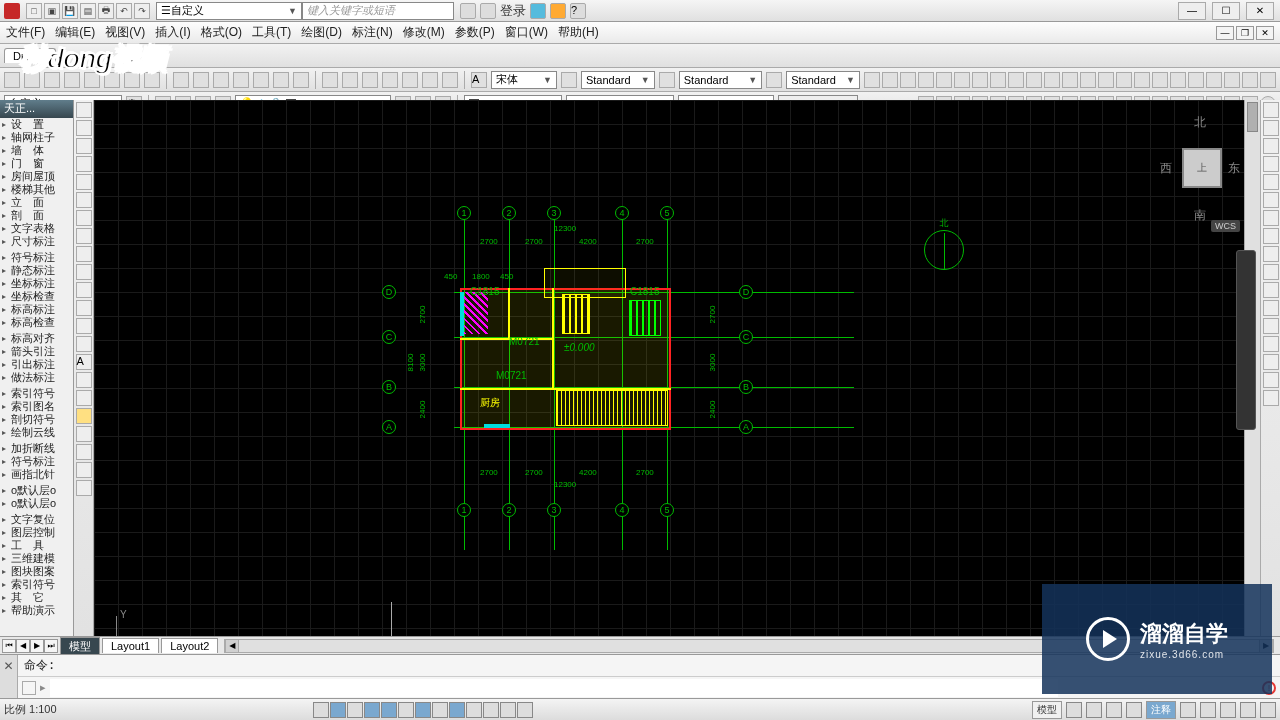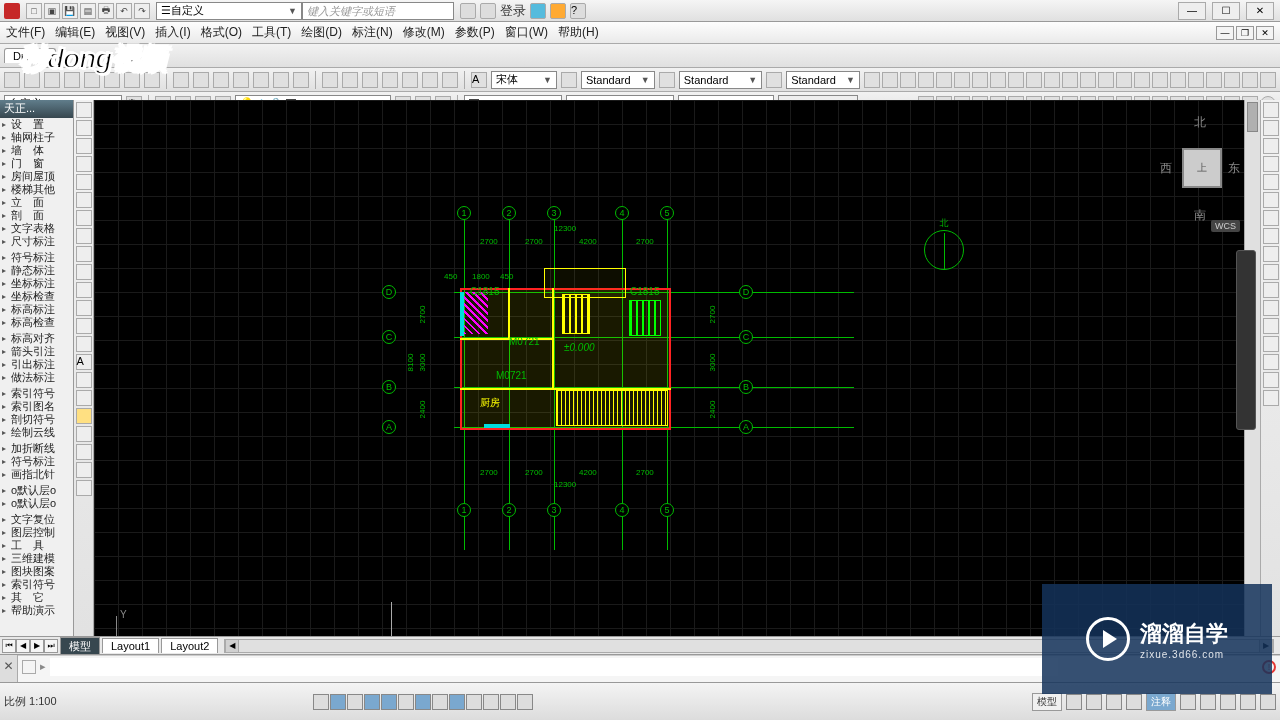--- a/index.html
+++ b/index.html
@@ -6,21 +6,21 @@
 body { background: #e8e8e8; width: 1280px; height: 720px; overflow: hidden; position: relative; }
 
 
 .titlebar { height: 22px; background: linear-gradient(#f5f5f5,#e0e0e0); display: flex; align-items: center; border-bottom: 1px solid #999; }
 .titlebar .logo { width: 16px; height: 16px; background: #c62828; border-radius: 2px; margin: 0 4px; }
 .qat { display:flex; gap:2px; margin-left:2px; }
 .qat .btn { width:16px; height:16px; background:#eee; border:1px solid #aaa; display:flex; align-items:center; justify-content:center; font-size:9px; color:#444; }
 .combo-custom { margin-left:6px; width:146px; height:18px; background:#fff; border:1px solid #888; display:flex; align-items:center; padding:0 4px; font-size:11px; }
 .combo-custom .caret { margin-left:auto; color:#555; font-size:9px; }
 .title-center { flex:1; text-align:center; color:#333; font-size:12px; }
-.search-box { width:152px; height:18px; background:#fff; border:1px solid #888; padding:0 4px; color:#999; font-style:italic; font-size:11px; display:flex; align-items:flex-end; }
+.search-box { width:152px; height:18px; background:#fff; border:1px solid #888; padding:0 4px; color:#999; font-style:italic; font-size:11px; display:flex; align-items:center; }
 .tb-right { display:flex; align-items:center; gap:4px; margin-left:6px; margin-right:6px; }
 .tb-right .ico { width:16px; height:16px; background:#ddd; border:1px solid #aaa; border-radius:2px; }
 .login-text { font-size:13px; color:#333; }
 .win-btns { display:flex; gap:6px; margin-left:auto; margin-right:6px; }
 .win-btn { width:28px; height:18px; border:1px solid #aaa; background:#eee; display:flex; align-items:center; justify-content:center; font-size:10px; }
 
 
 .menubar { height: 22px; background: linear-gradient(#fdfdfd,#eaeaea); display:flex; align-items:center; padding:0 6px; border-bottom:1px solid #aaa; gap:10px; }
 .menubar .mi { font-size:12px; color:#222; cursor:default; }
 .menubar .mdi-btns { margin-left:auto; display:flex; gap:2px; }
@@ -120,21 +120,21 @@
 
 
 .right-pal { width:20px; background:linear-gradient(#f2f2f2,#e0e0e0); border-left:1px solid #aaa; display:flex; flex-direction:column; gap:2px; align-items:center; padding-top:2px; }
 .right-pal .vi { width:16px; height:16px; border:1px solid #aaa; background:#eee; }
 
 
 .cv-scroll-v { position:absolute; top:0; bottom:0; right:0; width:16px; background:#e0e0e0; border-left:1px solid #aaa; }
 .cv-scroll-v .thumb { position:absolute; left:2px; right:2px; top:2px; height:30px; background:#b0b0b0; border:1px solid #888; }
 
 
-.statusbar { position:absolute; left:0; right:0; bottom:0; height:38px; background:linear-gradient(#f4f4f4,#dcdcdc); border-top:1px solid #999; display:flex; align-items:center; padding:0 4px; gap:6px; font-size:11px; color:#333; }
+.statusbar { position:absolute; left:0; right:0; bottom:0; height:22px; background:linear-gradient(#f4f4f4,#dcdcdc); border-top:1px solid #999; display:flex; align-items:center; padding:0 4px; gap:6px; font-size:11px; color:#333; }
 .statusbar .sb-left { display:flex; gap:6px; }
 .statusbar .sb-toggles { display:flex; gap:1px; margin-left:10px; }
 .statusbar .tog { width:16px; height:16px; border:1px solid #888; background:#ddd; }
 .statusbar .tog.on { background:#7aa8cf; }
 .statusbar .sb-right { margin-left:auto; display:flex; gap:4px; align-items:center; }
 .statusbar .sb-btn { padding:1px 4px; border:1px solid #999; background:#f0f0f0; font-size:10px; }
 .statusbar .sb-btn.active { background:#7aa8cf; color:#fff; }
 
 
 .bottom-wm { position:absolute; right:8px; bottom:26px; width:230px; height:110px; background:rgba(20,50,90,0.85); display:flex; align-items:center; justify-content:center; gap:10px; z-index:10; }
@@ -687,20 +687,21 @@
       <div class="track"></div>
       <div class="ar">▶</div>
   </div>
 </div>
 
 <div class="cmd-panel">
   <div class="closebar">
       <div class="x">✕</div>
     </div>
   <div class="body">
+    <div class="hist">命令:</div>
     <div class="inputrow">
       <div class="pico"></div>
       <span style="color:#888;">▸</span>
       <input type="text" style="">
       <div class="warn">!</div>
     </div>
   </div>
 </div>
 
 <div class="statusbar">

